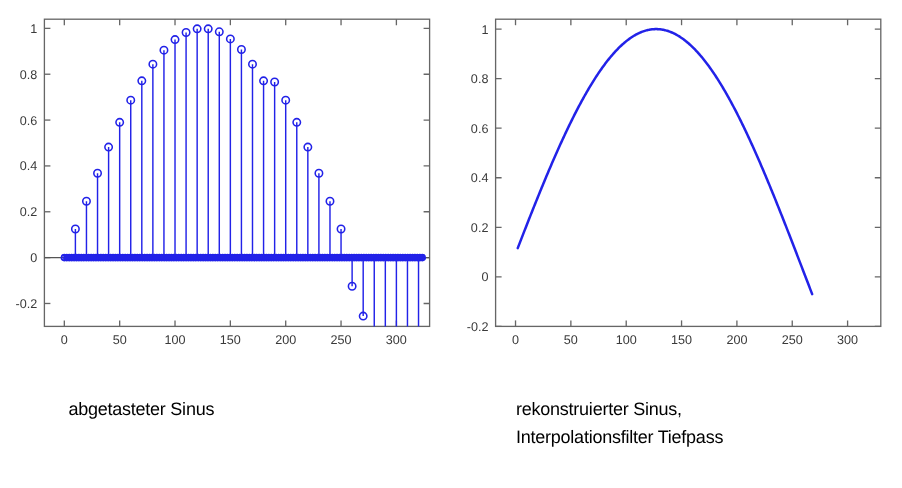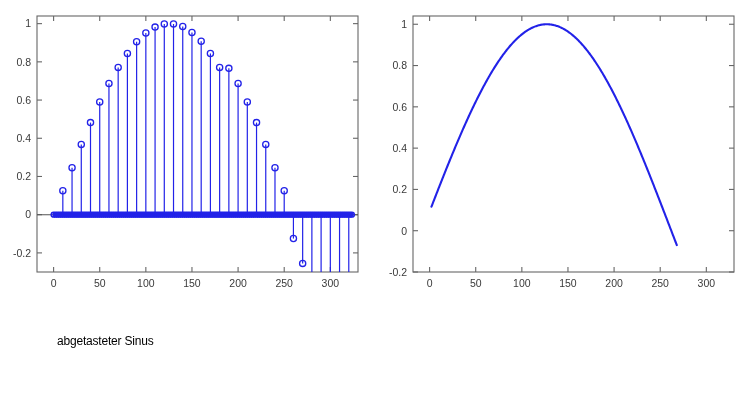--- a/index.html
+++ b/index.html
@@ -10,21 +10,21 @@
     overflow:hidden;
     position:relative;
   }
   .figure{position:absolute;left:0;top:0;width:752px;height:407px;}
   .panel{position:absolute;top:0;}
   #panel-left{left:0;width:376px;height:320px;}
   #panel-right{left:376px;width:376px;height:320px;}
   .plot-svg{display:block;}
   .caption{
     position:absolute;
-    font-size:12px;
+    font-size:15px;
     color:#000000;
     line-height:23px;
     letter-spacing:-0.2px;
     white-space:pre-line;
   }
   #caption-left{left:57px;top:330px;}
   #caption-right{left:430px;top:330px;}
   text{font-family:"Liberation Sans", sans-serif;}
   .tick-label{font-size:10.5px;fill:#3a3a3a;}
   .tick-mark{stroke:#666666;stroke-width:1.1;}
@@ -345,14 +345,16 @@
           <rect x="37" y="16" width="321" height="256"></rect>
         </clipPath>
         <g clip-path="url(#clipR)">
           <path d="M55.45,206.74L56.09,205.07L56.74,203.41L57.39,201.74L58.03,200.08L58.68,198.41L59.32,196.75L59.97,195.10L60.61,193.44L61.26,191.79L61.91,190.14L62.55,188.49L63.20,186.85L63.84,185.20L64.49,183.57L65.13,181.93L65.78,180.30L66.42,178.67L67.07,177.04L67.72,175.42L68.36,173.80L69.01,172.19L69.65,170.58L70.30,168.97L70.94,167.37L71.59,165.77L72.24,164.18L72.88,162.59L73.53,161.00L74.17,159.42L74.82,157.85L75.46,156.28L76.11,154.71L76.76,153.15L77.40,151.59L78.05,150.04L78.69,148.50L79.34,146.96L79.98,145.42L80.63,143.90L81.28,142.37L81.92,140.86L82.57,139.34L83.21,137.84L83.86,136.34L84.50,134.85L85.15,133.36L85.80,131.88L86.44,130.41L87.09,128.94L87.73,127.48L88.38,126.03L89.02,124.59L89.67,123.15L90.32,121.71L90.96,120.29L91.61,118.87L92.25,117.46L92.90,116.06L93.54,114.67L94.19,113.28L94.84,111.90L95.48,110.53L96.13,109.17L96.77,107.81L97.42,106.46L98.06,105.13L98.71,103.79L99.36,102.47L100.00,101.16L100.65,99.85L101.29,98.56L101.94,97.27L102.58,95.99L103.23,94.72L103.88,93.46L104.52,92.21L105.17,90.97L105.81,89.73L106.46,88.51L107.10,87.30L107.75,86.09L108.39,84.90L109.04,83.71L109.69,82.53L110.33,81.37L110.98,80.21L111.62,79.07L112.27,77.93L112.91,76.80L113.56,75.69L114.21,74.58L114.85,73.49L115.50,72.40L116.14,71.33L116.79,70.27L117.43,69.21L118.08,68.17L118.73,67.14L119.37,66.12L120.02,65.11L120.66,64.11L121.31,63.12L121.95,62.15L122.60,61.18L123.25,60.23L123.89,59.29L124.54,58.35L125.18,57.43L125.83,56.53L126.47,55.63L127.12,54.74L127.77,53.87L128.41,53.01L129.06,52.16L129.70,51.32L130.35,50.49L130.99,49.68L131.64,48.88L132.29,48.09L132.93,47.31L133.58,46.54L134.22,45.79L134.87,45.05L135.51,44.32L136.16,43.60L136.81,42.90L137.45,42.20L138.10,41.53L138.74,40.86L139.39,40.20L140.03,39.56L140.68,38.93L141.33,38.32L141.97,37.71L142.62,37.12L143.26,36.54L143.91,35.98L144.55,35.43L145.20,34.89L145.84,34.36L146.49,33.85L147.14,33.35L147.78,32.86L148.43,32.39L149.07,31.93L149.72,31.48L150.36,31.05L151.01,30.63L151.66,30.22L152.30,29.82L152.95,29.44L153.59,29.07L154.24,28.72L154.88,28.38L155.53,28.05L156.18,27.74L156.82,27.44L157.47,27.15L158.11,26.88L158.76,26.62L159.40,26.37L160.05,26.14L160.70,25.92L161.34,25.71L161.99,25.52L162.63,25.34L163.28,25.17L163.92,25.02L164.57,24.89L165.22,24.76L165.86,24.65L166.51,24.55L167.15,24.47L167.80,24.40L168.44,24.35L169.09,24.30L169.74,24.27L170.38,24.26L171.03,24.26L171.67,24.27L172.32,24.30L172.96,24.34L173.61,24.39L174.26,24.46L174.90,24.54L175.55,24.64L176.19,24.74L176.84,24.87L177.48,25.00L178.13,25.15L178.78,25.31L179.42,25.49L180.07,25.68L180.71,25.89L181.36,26.10L182.00,26.33L182.65,26.58L183.29,26.84L183.94,27.11L184.59,27.39L185.23,27.69L185.88,28.01L186.52,28.33L187.17,28.67L187.81,29.02L188.46,29.39L189.11,29.77L189.75,30.16L190.40,30.57L191.04,30.99L191.69,31.42L192.33,31.86L192.98,32.32L193.63,32.79L194.27,33.28L194.92,33.78L195.56,34.29L196.21,34.81L196.85,35.35L197.50,35.90L198.15,36.46L198.79,37.04L199.44,37.63L200.08,38.23L200.73,38.84L201.37,39.47L202.02,40.11L202.67,40.76L203.31,41.43L203.96,42.11L204.60,42.80L205.25,43.50L205.89,44.21L206.54,44.94L207.19,45.68L207.83,46.43L208.48,47.20L209.12,47.97L209.77,48.76L210.41,49.56L211.06,50.38L211.71,51.20L212.35,52.04L213.00,52.89L213.64,53.75L214.29,54.62L214.93,55.50L215.58,56.40L216.22,57.30L216.87,58.22L217.52,59.15L218.16,60.09L218.81,61.05L219.45,62.01L220.10,62.98L220.74,63.97L221.39,64.97L222.04,65.97L222.68,66.99L223.33,68.02L223.97,69.06L224.62,70.12L225.26,71.18L225.91,72.25L226.56,73.33L227.20,74.43L227.85,75.53L228.49,76.64L229.14,77.77L229.78,78.90L230.43,80.05L231.08,81.20L231.72,82.37L232.37,83.54L233.01,84.73L233.66,85.92L234.30,87.12L234.95,88.34L235.60,89.56L236.24,90.79L236.89,92.03L237.53,93.28L238.18,94.54L238.82,95.81L239.47,97.09L240.12,98.37L240.76,99.67L241.41,100.97L242.05,102.28L242.70,103.61L243.34,104.93L243.99,106.27L244.64,107.62L245.28,108.97L245.93,110.33L246.57,111.70L247.22,113.08L247.86,114.47L248.51,115.86L249.16,117.26L249.80,118.67L250.45,120.09L251.09,121.51L251.74,122.94L252.38,124.38L253.03,125.82L253.67,127.28L254.32,128.73L254.97,130.20L255.61,131.67L256.26,133.15L256.90,134.64L257.55,136.13L258.19,137.63L258.84,139.13L259.49,140.64L260.13,142.16L260.78,143.68L261.42,145.20L262.07,146.74L262.71,148.28L263.36,149.82L264.01,151.37L264.65,152.93L265.30,154.49L265.94,156.05L266.59,157.62L267.23,159.20L267.88,160.78L268.53,162.36L269.17,163.95L269.82,165.54L270.46,167.14L271.11,168.74L271.75,170.35L272.40,171.96L273.05,173.57L273.69,175.19L274.34,176.81L274.98,178.44L275.63,180.07L276.27,181.70L276.92,183.33L277.57,184.97L278.21,186.61L278.86,188.26L279.50,189.90L280.15,191.55L280.79,193.20L281.44,194.86L282.09,196.52L282.73,198.18L283.38,199.84L284.02,201.50L284.67,203.17L285.31,204.83L285.96,206.50L286.61,208.17L287.25,209.85L287.90,211.52L288.54,213.19L289.19,214.87L289.83,216.55L290.48,218.23L291.12,219.90L291.77,221.58L292.42,223.26L293.06,224.95L293.71,226.63L294.35,228.31L295.00,229.99L295.64,231.67L296.29,233.35L296.94,235.03L297.58,236.71L298.23,238.39L298.87,240.07L299.52,241.75L300.16,243.43L300.81,245.11" fill="none" stroke="#2222e8" stroke-width="2.1" stroke-linejoin="round" stroke-linecap="round"></path>
         </g>
       </svg>
   </div>
 
   <div class="caption" id="caption-left">abgetasteter Sinus</div>
 
+  <div class="caption" id="caption-right">rekonstruierter Sinus,
+Interpolationsfilter Tiefpass</div>
 
 </div>
 
 </body></html>

